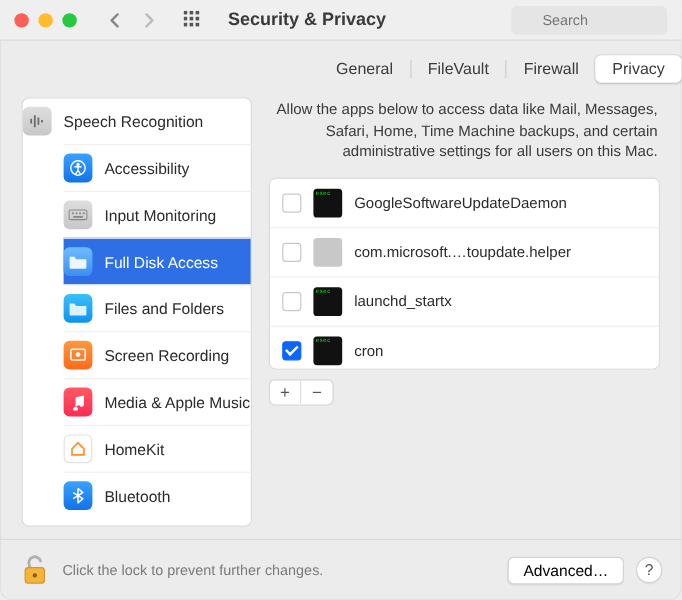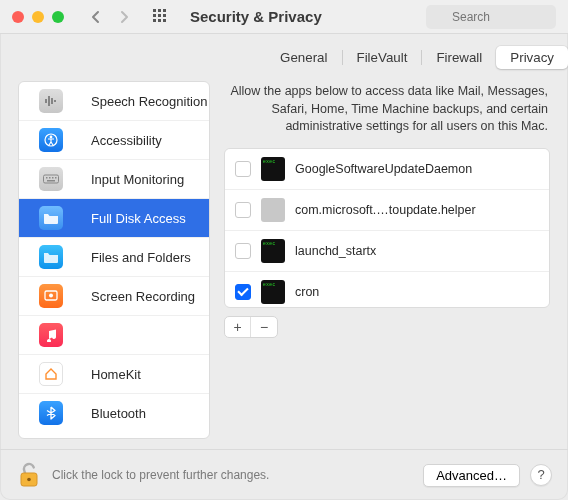--- a/index.html
+++ b/index.html
@@ -99,29 +99,29 @@
   }
   .sidebar {
     width:192px;
     background:#fff;
     border:1px solid #dcdcdc;
     border-radius:6px;
     overflow:auto;
     padding:0;
   }
   .side-item {
-    display:flex; align-items:center; gap:28px;
-    padding:7px 20px;
+    display:flex; align-items:center; gap:10px;
+    padding:7px 0;
     cursor:pointer;
     color:#2a2a2a;
     font-size:13px;
     white-space:nowrap;
     text-align:center;
   }
-  .side-item:not(:first-child) { border-top:1px solid #efefef; }
+  .side-item:not(:first-child) { border-top:1px solid #efefef;margin-left:34px; }
   .side-item.selected {
     background:#2f6fe6;
     color:#fff;
   }
   .side-icon {
     width:24px; height:24px;
     border-radius:5px;
     display:flex; align-items:center; justify-content:center;
     flex-shrink:0;
   }
@@ -376,20 +376,21 @@
         </div>
         <span>Screen Recording</span>
       </div>
 
       <div class="side-item">
         <div class="side-icon si-red">
           <svg width="12" height="14" viewBox="0 0 12 14">
               <path d="M4 11 a2 2 0 1 0 0.01 0 M4 11 L4 3 L11 1.5 L11 9 a2 2 0 1 1 -0.5 -1.3" fill="#fff"></path>
             </svg>
         </div>
+        <span>Media &amp; Apple Music</span>
       </div>
 
       <div class="side-item">
         <div class="side-icon si-white">
           <svg width="14" height="14" viewBox="0 0 14 14">
               <path d="M2 7 L7 2 L12 7 L12 12 L2 12 Z" fill="none" stroke="#ff9030" stroke-width="1.4"></path>
             </svg>
         </div>
         <span>HomeKit</span>
       </div>

